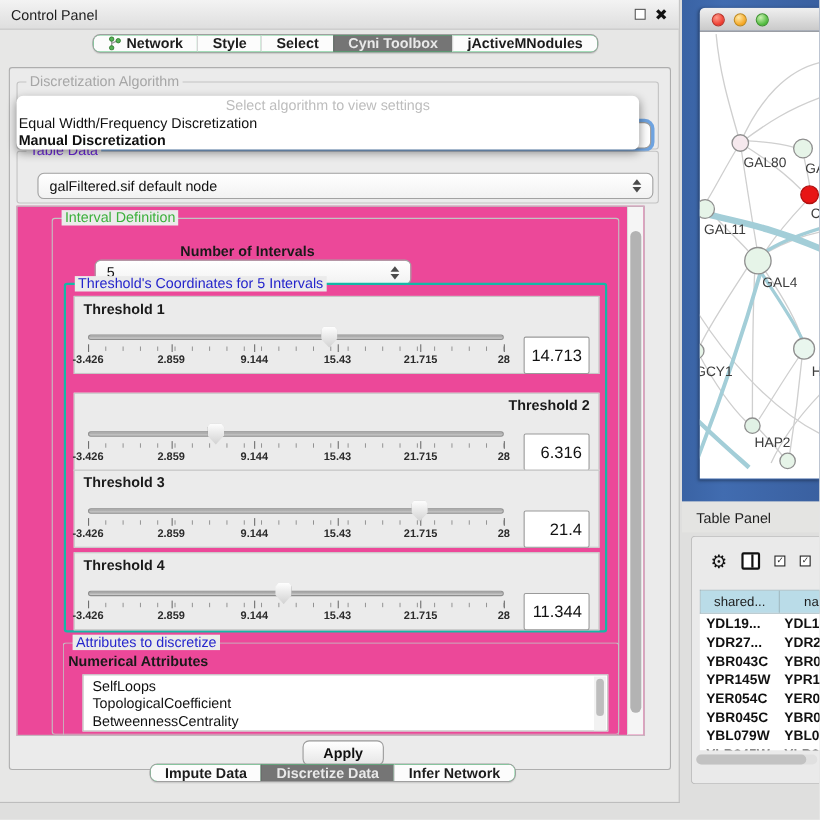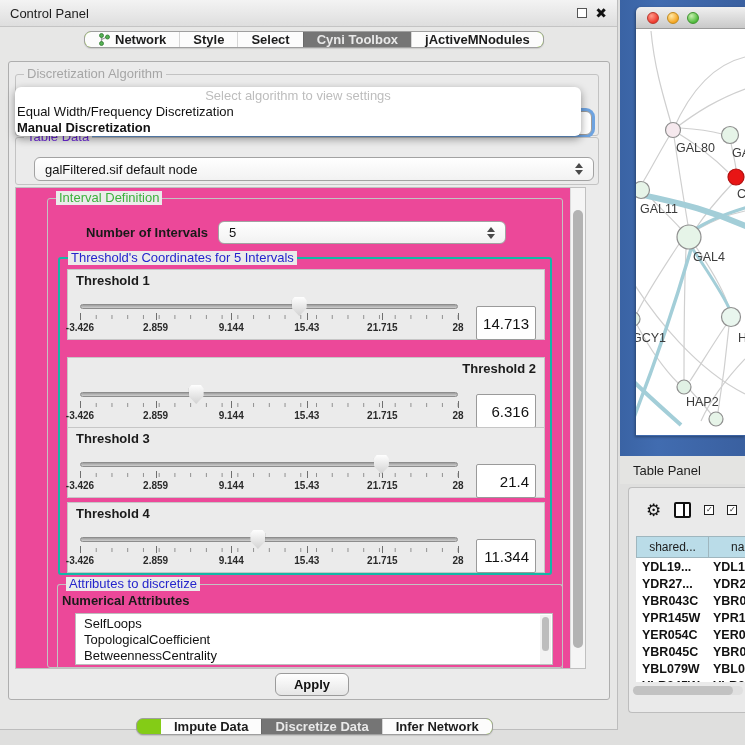--- a/index.html
+++ b/index.html
@@ -14,21 +14,21 @@
   .cp-titlebar { position:absolute; left:0; top:0; width:100%; height:27px;
     background:linear-gradient(#f3f3f3,#dedede); border-bottom:1px solid #c4c4c4;
     display:flex; align-items:center; padding:0 10px; }
   .cp-title { font-size:13px; color:#1d1d1d; }
   .cp-win-btns { margin-left:auto; display:flex; align-items:center; gap:8px; }
   .float-icon { width:10px; height:10px; border:1.5px solid #555; background:#fff; }
   .close-icon { font-size:14px; font-weight:bold; color:#111; line-height:10px; }
 
   
   .tabbar { position:absolute; display:inline-flex; height:17px; border:1px solid #9f9f9f;
-    border-radius:7px; overflow:hidden; background:#84cc16;
+    border-radius:7px; overflow:hidden; background:#22c55e;
     box-shadow:0 1px 1px rgba(0,0,0,0.12); }
   .tabbar.top { left:84px; top:31px; }
   .tab { display:flex; align-items:center; gap:5px; padding:0 13px; font-size:13px;
     font-weight:600; color:#1c1c1c; background:#fcfcfc; border-left:1px solid #d6d6d6; white-space:nowrap; }
   .tab:first-child { border-left:none; }
   .tab.selected { background:#757575; color:#e9e9e9; border-left-color:#6a6a6a; }
   .net-icon { width:12px; height:13px; display:inline-block; }
 
   
   .content-box { position:absolute; left:8px; top:61px; width:602px; height:639px;
@@ -70,21 +70,21 @@
   .vscroll { position:absolute; right:0; top:0; width:15px; height:100%;
     background:#f5f5f5; border-left:1px solid #dcdcdc; }
   .vscroll .thumb { position:absolute; left:2px; top:22px; width:10px; height:438px;
     background:#b3b3b3; border-radius:6px; }
 
   
   .interval-group { left:31px; top:10px; width:516px; height:470px; border:1px solid #c3c3c3;
     position:absolute; border-radius:3px; }
   .legend-green { color:#3cb03c; }
   .legend-blue { color:#2525cc; }
-  .noi-row { position:absolute; left:38px; top:22px; display:flex; align-items:center; }
+  .noi-row { position:absolute; left:38px; top:22px; display:flex; align-items:center;flex-direction:column; }
   .noi-label { font-weight:bold; font-size:13px; margin-right:10px; }
   .noi-combo { position:relative; width:288px; height:23px; }
 
   .thr-group { position:absolute; left:10px; top:58px; width:494px; height:318px;
     border:2px solid #14b8a6; border-radius:3px;text-decoration:underline; }
   .thr-box { position:absolute; left:7px; width:478px; height:71px;
     border:1px solid #c6c6c6; background:#ebebeb; padding:3px 8px; }
   .thr-title { font-weight:bold; font-size:13px; }
   .thr-grid { display:flex; align-items:center; }
   .slider { position:relative; flex:1; height:44px; margin-right:14px; }
@@ -113,21 +113,21 @@
     background:#fff; border:1px solid #bdbdbd; overflow:hidden; padding:2px 0 0 8px; }
   .attr-item { font-size:13px; height:16px; line-height:16px; color:#111; }
   .attr-scroll { position:absolute; right:1px; top:1px; width:11px; height:50px; background:#f2f2f2; }
   .attr-scroll .thumb { position:absolute; left:2px; top:2px; width:7px; height:34px;
     background:#bdbdbd; border-radius:4px; }
 
   .apply-btn { position:absolute; left:266px; top:611px; width:74px; height:23px;
     background:linear-gradient(#ffffff,#e6e6e6); border:1px solid #9b9b9b; border-radius:6px;
     font-size:13px; font-weight:600; color:#111; display:flex; align-items:center; justify-content:center; }
 
-  .tabbar.bottom { left:136px; top:718px;padding-left:24px; }
+  .tabbar.bottom { left:136px; top:694px; }
 
   
   .right-col { position:absolute; left:620px; top:0; width:125px; height:745px; }
   .net-frame { position:absolute; left:0; top:0; width:125px; height:456px;
     background:linear-gradient(90deg,#3a63a4,#416cb0 30%,#3a60a0); }
   .net-window { position:absolute; left:16px; top:7px; width:109px; height:429px;
     border-radius:5px 0 0 0; overflow:hidden; box-shadow:-1px 1px 3px rgba(0,0,0,0.35); }
   .net-titlebar { height:22px; background:linear-gradient(#f0f0f0,#c9c9c9);
     border-bottom:1px solid #9a9a9a; display:flex; align-items:center; gap:8px; padding-left:11px; }
   .tl { width:12px; height:12px; border-radius:50%; }

